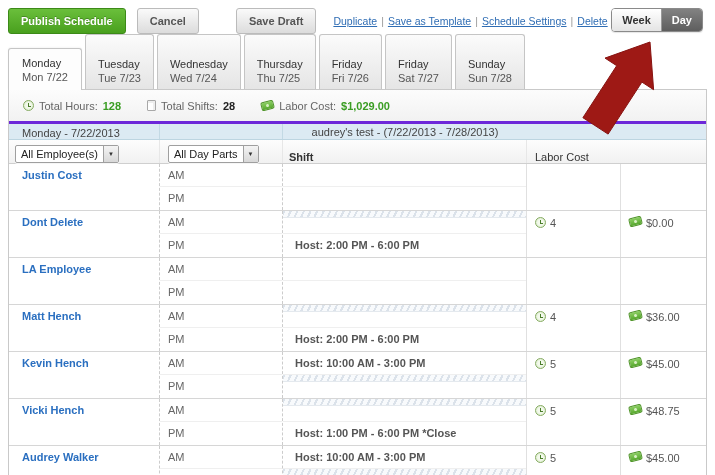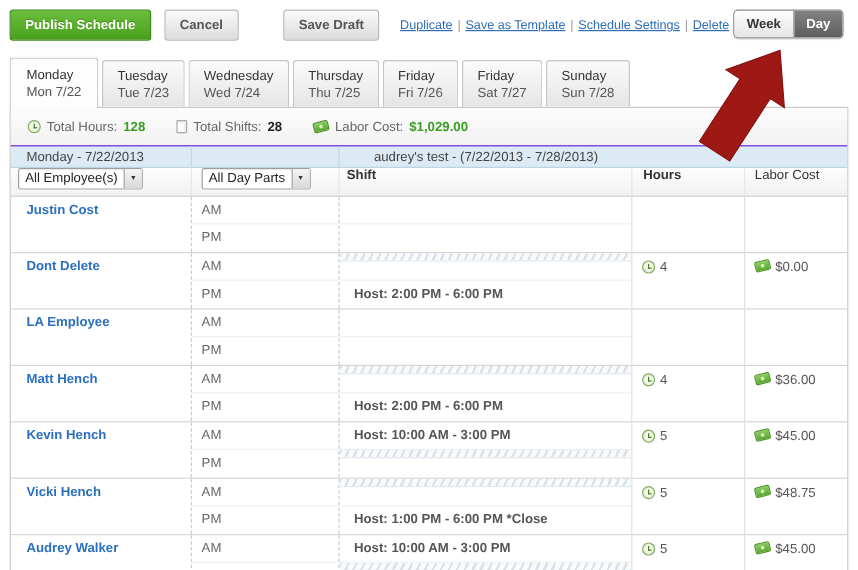--- a/index.html
+++ b/index.html
@@ -22,21 +22,21 @@
   .view-toggle { position:absolute; top:8px; right:12px; display:inline-flex;
                  border:1px solid #8a8a8a; border-radius:4px; overflow:hidden;
                  box-shadow:0 1px 1px rgba(0,0,0,.1); }
   .view-toggle .seg { padding:5px 10px; font-weight:bold; font-size:11px; cursor:pointer; }
   .seg-week { background:linear-gradient(#ffffff,#e4e4e4); color:#333; border-right:1px solid #999; }
   .seg-day  { background:linear-gradient(#828282,#5e5e5e); color:#fff; }
 
   
   .tabs { display:flex; align-items:flex-end; height:41px; padding-left:8px; position:relative; z-index:2; }
   .tab { background:linear-gradient(#fbfbfb,#e5e5e5); border:1px solid #c5c5c5; border-bottom:none;
-         border-radius:3px 3px 0 0; padding:6px 12px 4px; margin-right:3px; cursor:pointer;
+         border-radius:3px 3px 0 0; padding:22px 12px 4px; margin-right:3px; cursor:pointer;
          color:#555; line-height:14px; }
   .tab .tab-day { color:#333; }
   .tab .tab-date { color:#555; }
   .tab.active { background:#fdfdfd; padding:7px 13px 6px; margin-bottom:-1px; color:#222;
                 box-shadow:0 -1px 2px rgba(0,0,0,.04); }
 
   
   .panel { position:relative; margin:0 8px; border:1px solid #c9c9c9; background:#fff; height:424px; z-index:1; }
 
   .summary { height:31px; background:linear-gradient(#fcfcfc,#f2f2f2); display:flex; align-items:center;
@@ -50,30 +50,30 @@
   .clock-icon::after { content:''; position:absolute; left:4px; top:2px; width:1px; height:4px; background:#4a7d2a; }
   .clock-icon::before { content:''; position:absolute; left:4px; top:5px; width:3px; height:1px; background:#4a7d2a; }
   .page-icon { width:9px; height:11px; background:#fff; border:1px solid #a8a8a8; border-radius:1px;
                display:inline-block; box-shadow:inset -2px 2px 0 #eee; }
   .money-icon { width:13px; height:9px; background:linear-gradient(#8ccf63,#56a72d); border:1px solid #4e9427;
                 border-radius:2px; transform:rotate(-14deg); display:inline-block; position:relative; }
   .money-icon::after { content:''; position:absolute; left:4px; top:2px; width:3px; height:3px;
                        border-radius:50%; background:#d7efc2; }
 
   
-  .blue-bar { display:flex; height:19px; background:#dceaf3; border-top:1px solid #6d28d9;
+  .blue-bar { display:flex; height:19px; background:#dceaf3; border-top:3px solid #6d28d9;
               border-bottom:1px solid #bdd5e1; color:#444; align-items:center; }
   .blue-bar .bc1 { width:151px; padding-left:13px; border-right:1px solid #c3d9e4; height:100%; line-height:18px; }
   .blue-bar .bc2 { width:123px; border-right:1px solid #c3d9e4; height:100%; }
   .blue-bar .bc3 { width:244px; text-align:center; line-height:18px; }
 
   
   .filter-row { display:flex; height:24px; background:linear-gradient(#fdfdfd,#f1f1f1);
                 border-bottom:1px solid #cfcfcf; align-items:center; }
-  .fc { height:100%; display:flex; align-items:flex-start; border-right:1px solid #e7e7e7; }
+  .fc { height:100%; display:flex; align-items:flex-end; border-right:1px solid #e7e7e7; }
   .fc1 { width:151px; padding-left:6px; }
   .fc2 { width:123px; padding-left:8px; }
   .fc3 { width:244px; padding-left:6px; font-weight:bold; color:#333; }
   .fc4 { width:94px;  padding-left:9px; font-weight:bold; color:#333; }
   .fc5 { flex:1; padding-left:8px; font-weight:normal; color:#333; border-right:none; }
 
   .dropdown { display:inline-flex; align-items:stretch; background:#fff; border:1px solid #9f9f9f;
               border-radius:2px; height:18px; cursor:pointer; box-shadow:0 1px 0 rgba(255,255,255,.8); }
   .dropdown .dd-label { padding:0 5px; line-height:16px; color:#222; }
   .dropdown .dd-btn { width:15px; background:linear-gradient(#f4f4f4,#d8d8d8); border-left:1px solid #9f9f9f;
@@ -185,21 +185,20 @@
           <span class="dd-btn">▼</span>
         </span>
       </div>
       <div class="fc fc2">
         <span class="dropdown">
           <span class="dd-label">All Day Parts</span>
           <span class="dd-btn">▼</span>
         </span>
       </div>
       <div class="fc fc3">Shift</div>
-      <div class="fc fc4">Hours</div>
       <div class="fc fc5">Labor Cost</div>
     </div>
 
     <div class="rows">
   <div class="row-group">
     <div class="c c1">
       <a class="emp">Justin Cost</a>
     </div>
     <div class="c c2">
       <div class="sub">AM</div>

